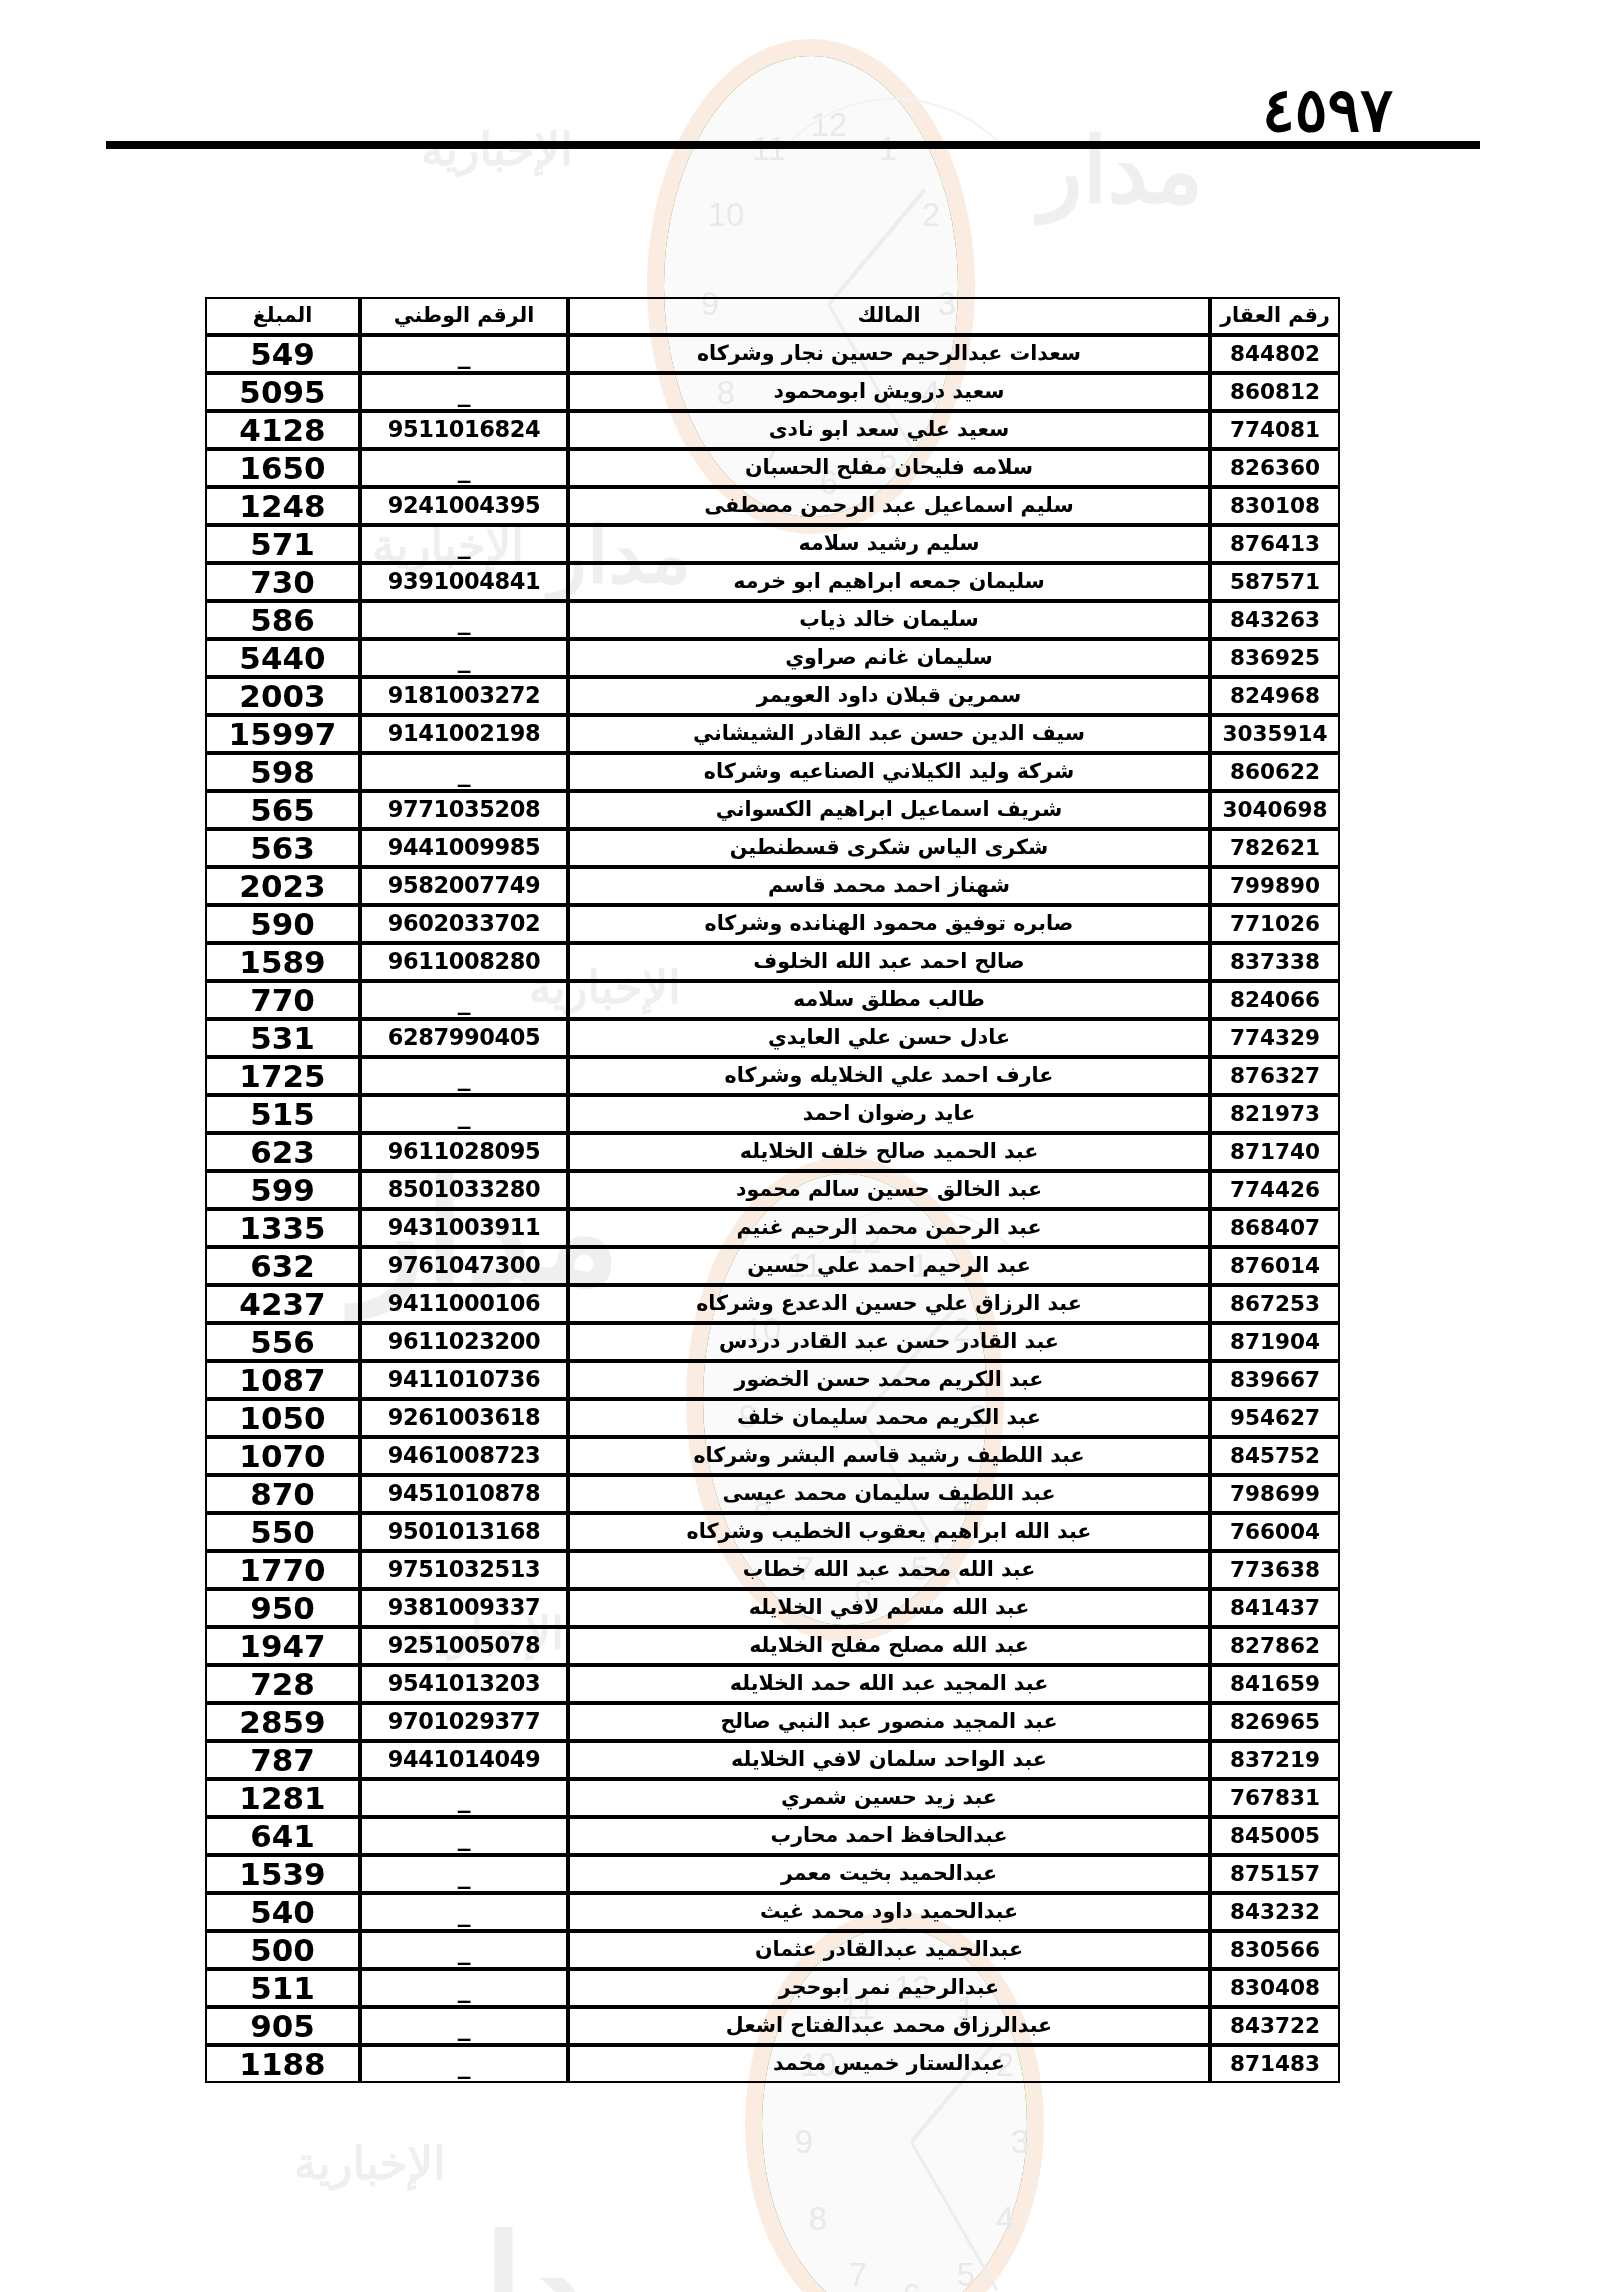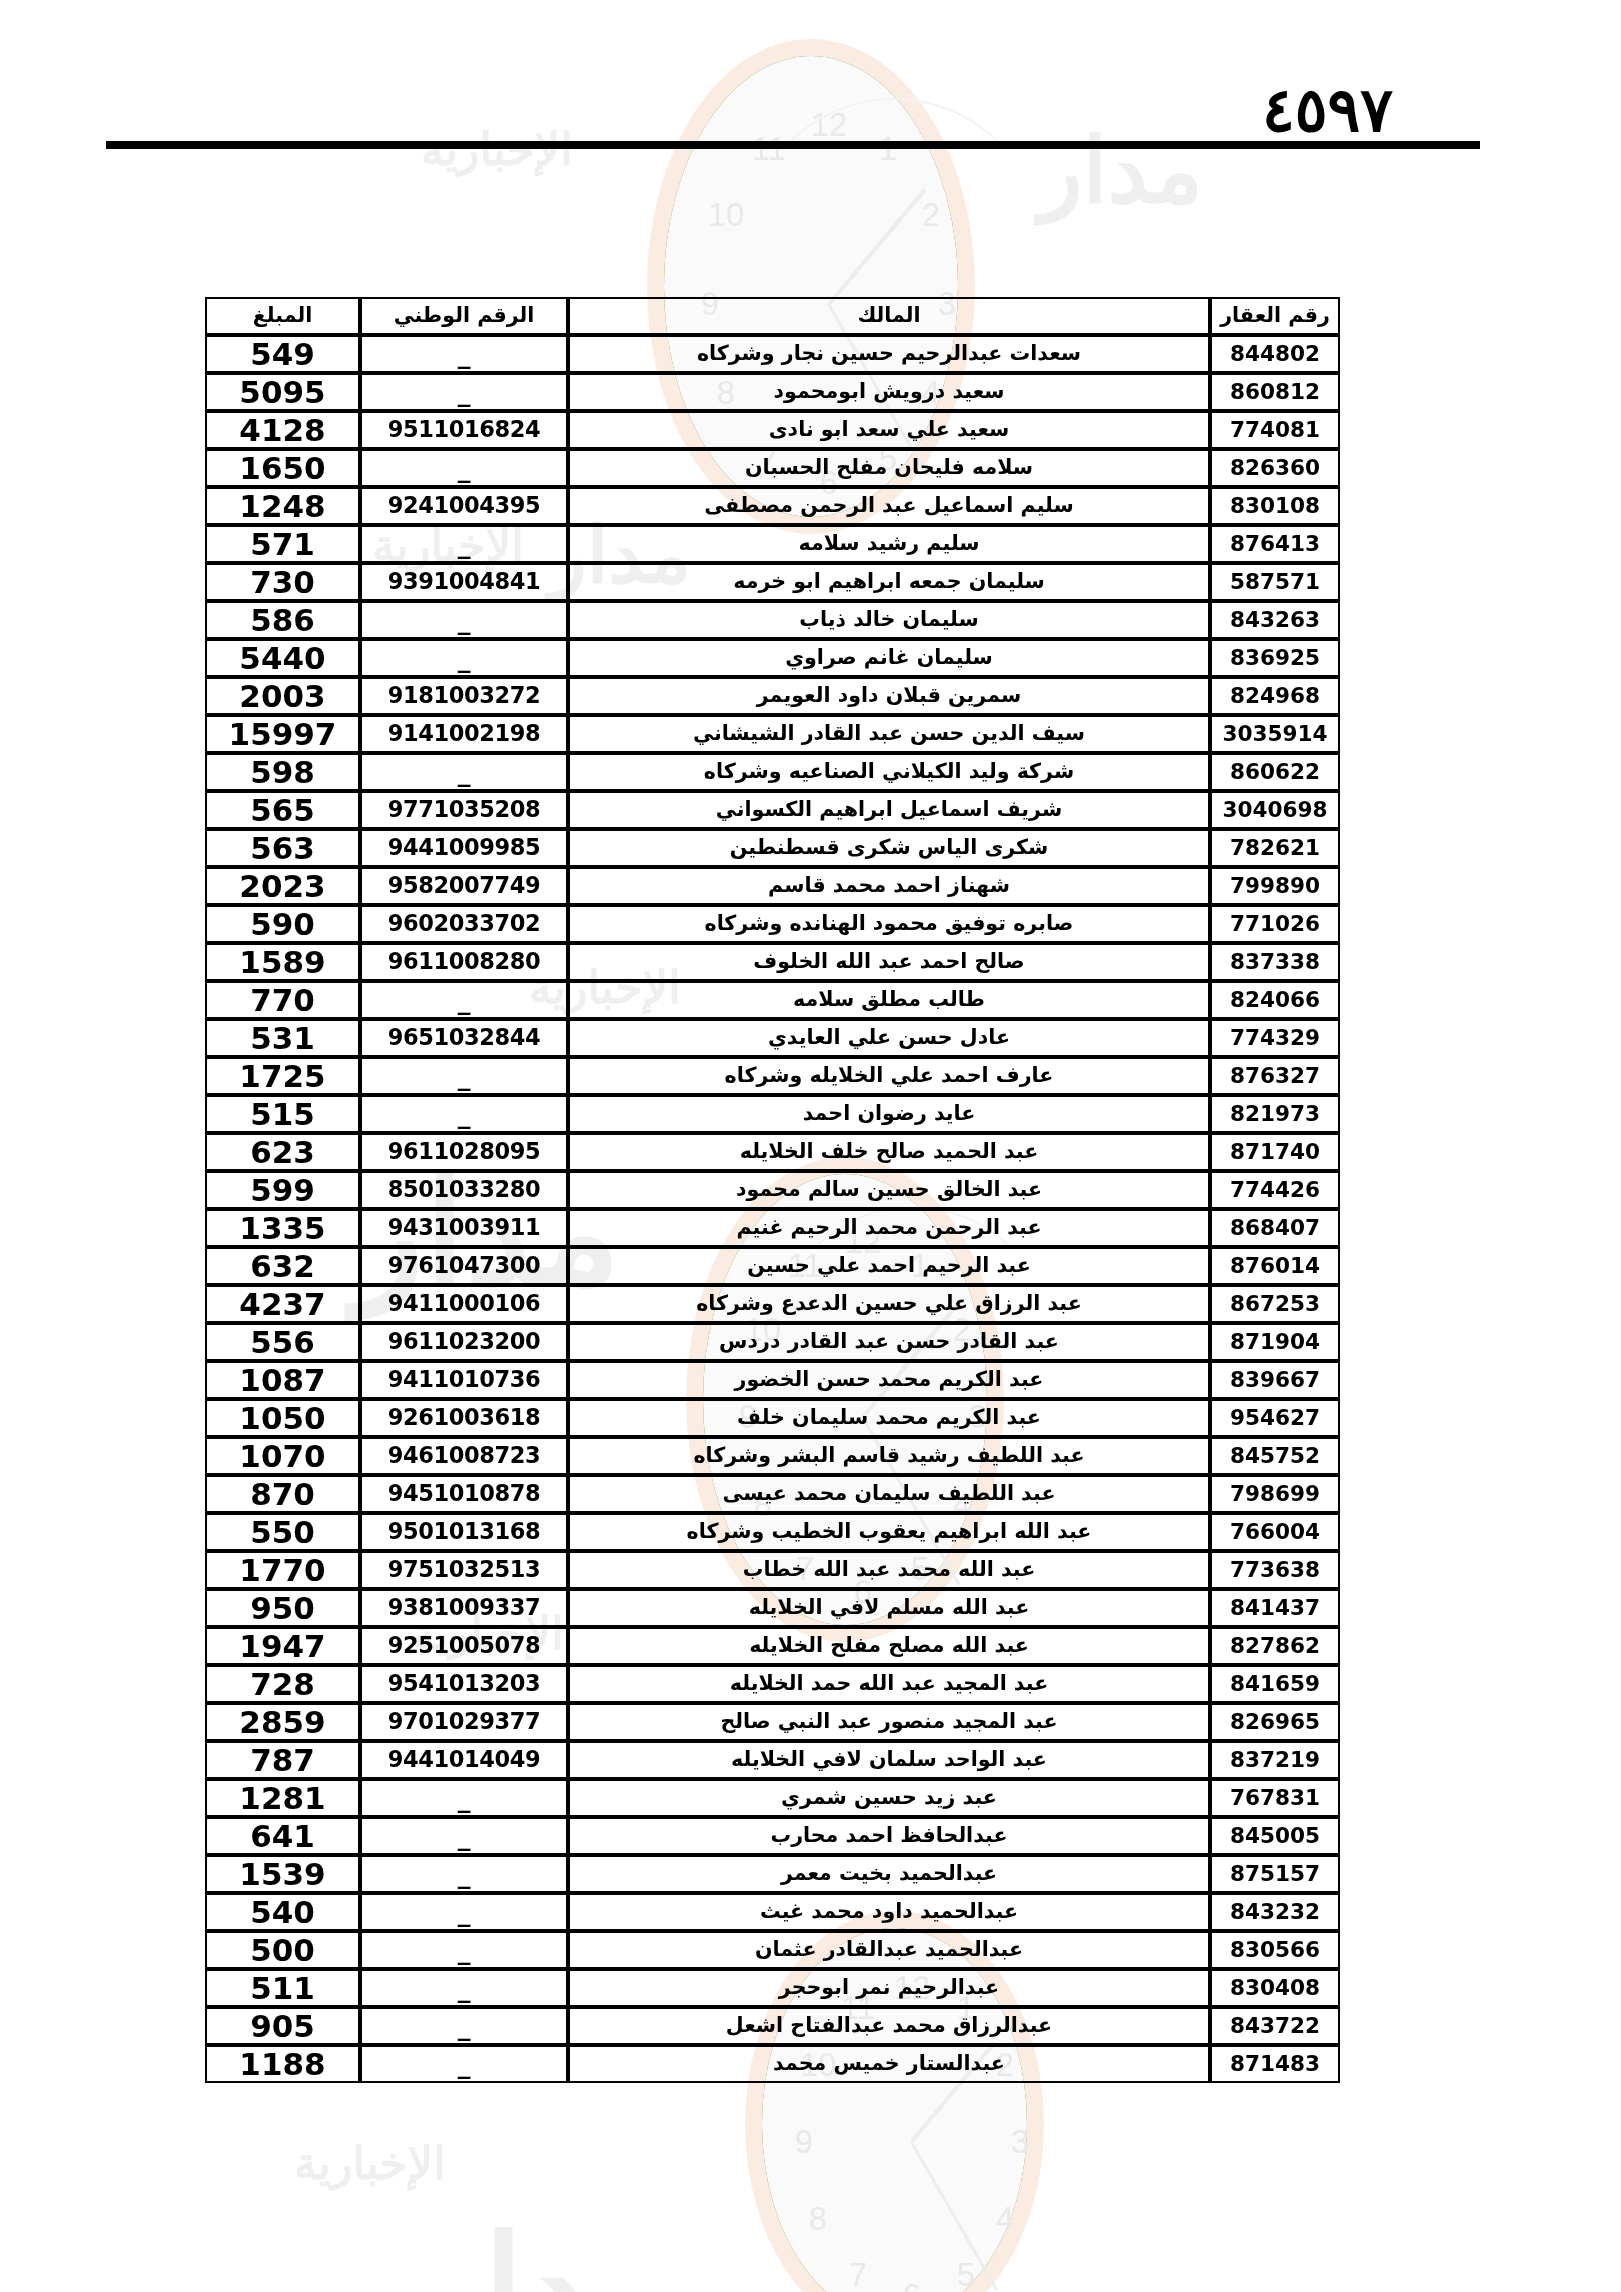--- a/index.html
+++ b/index.html
@@ -380,21 +380,21 @@
         </tr>
         <tr>
           <td class="prop-cell">824066</td>
           <td class="owner-cell">طالب مطلق سلامه</td>
           <td class="nat-cell empty-dash">_</td>
           <td class="amt-cell">770</td>
         </tr>
         <tr>
           <td class="prop-cell">774329</td>
           <td class="owner-cell">عادل حسن علي العايدي</td>
-          <td class="nat-cell">9651032844</td>
+          <td class="nat-cell">6287990405</td>
           <td class="amt-cell">531</td>
         </tr>
         <tr>
           <td class="prop-cell">876327</td>
           <td class="owner-cell">عارف احمد علي  الخلايله  وشركاه</td>
           <td class="nat-cell empty-dash">_</td>
           <td class="amt-cell">1725</td>
         </tr>
         <tr>
           <td class="prop-cell">821973</td>

